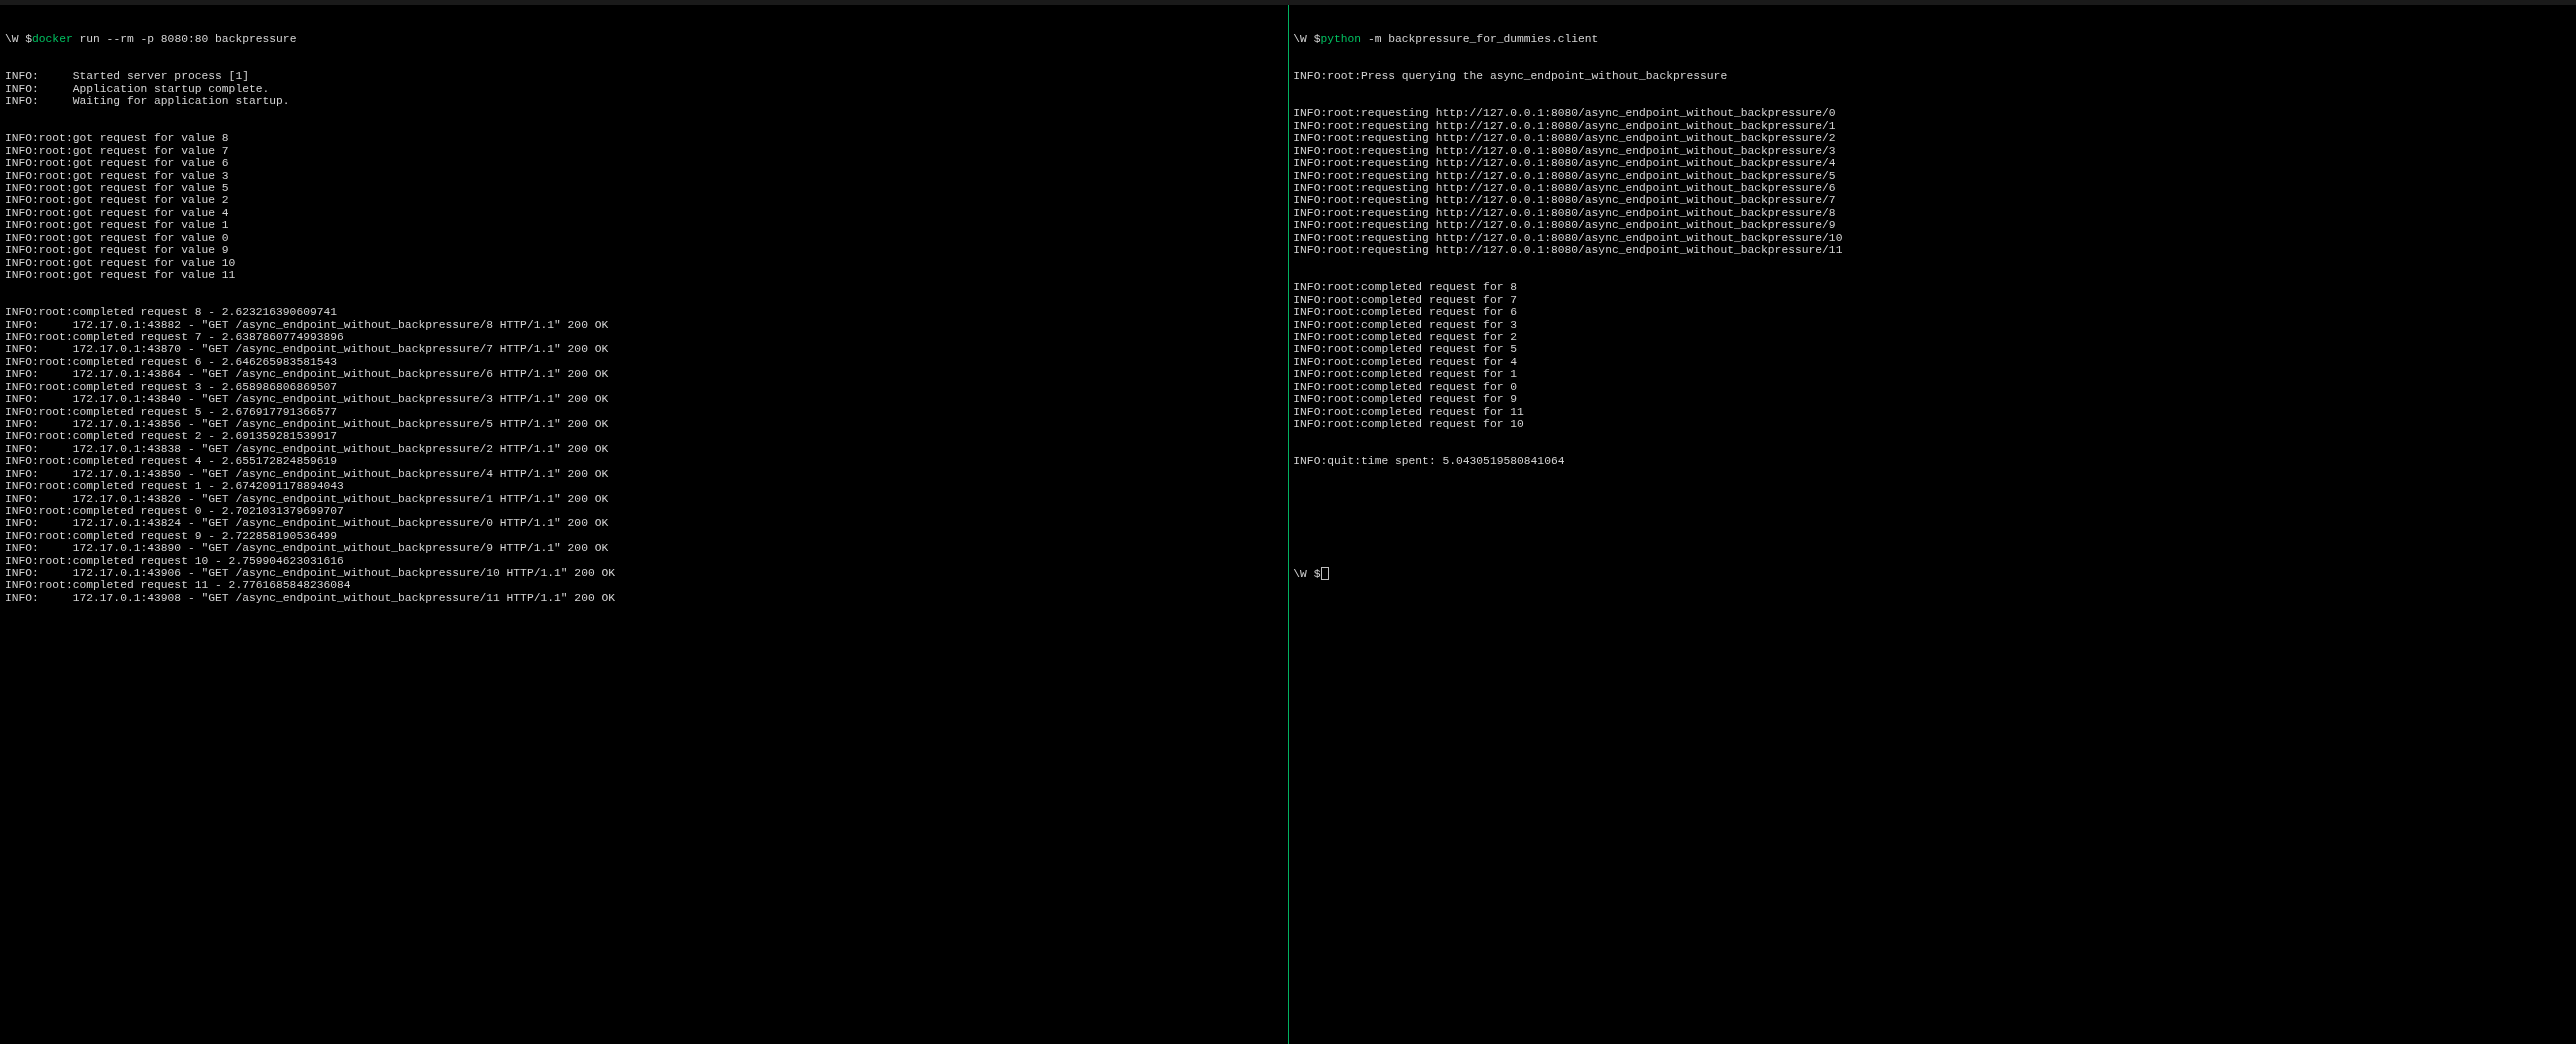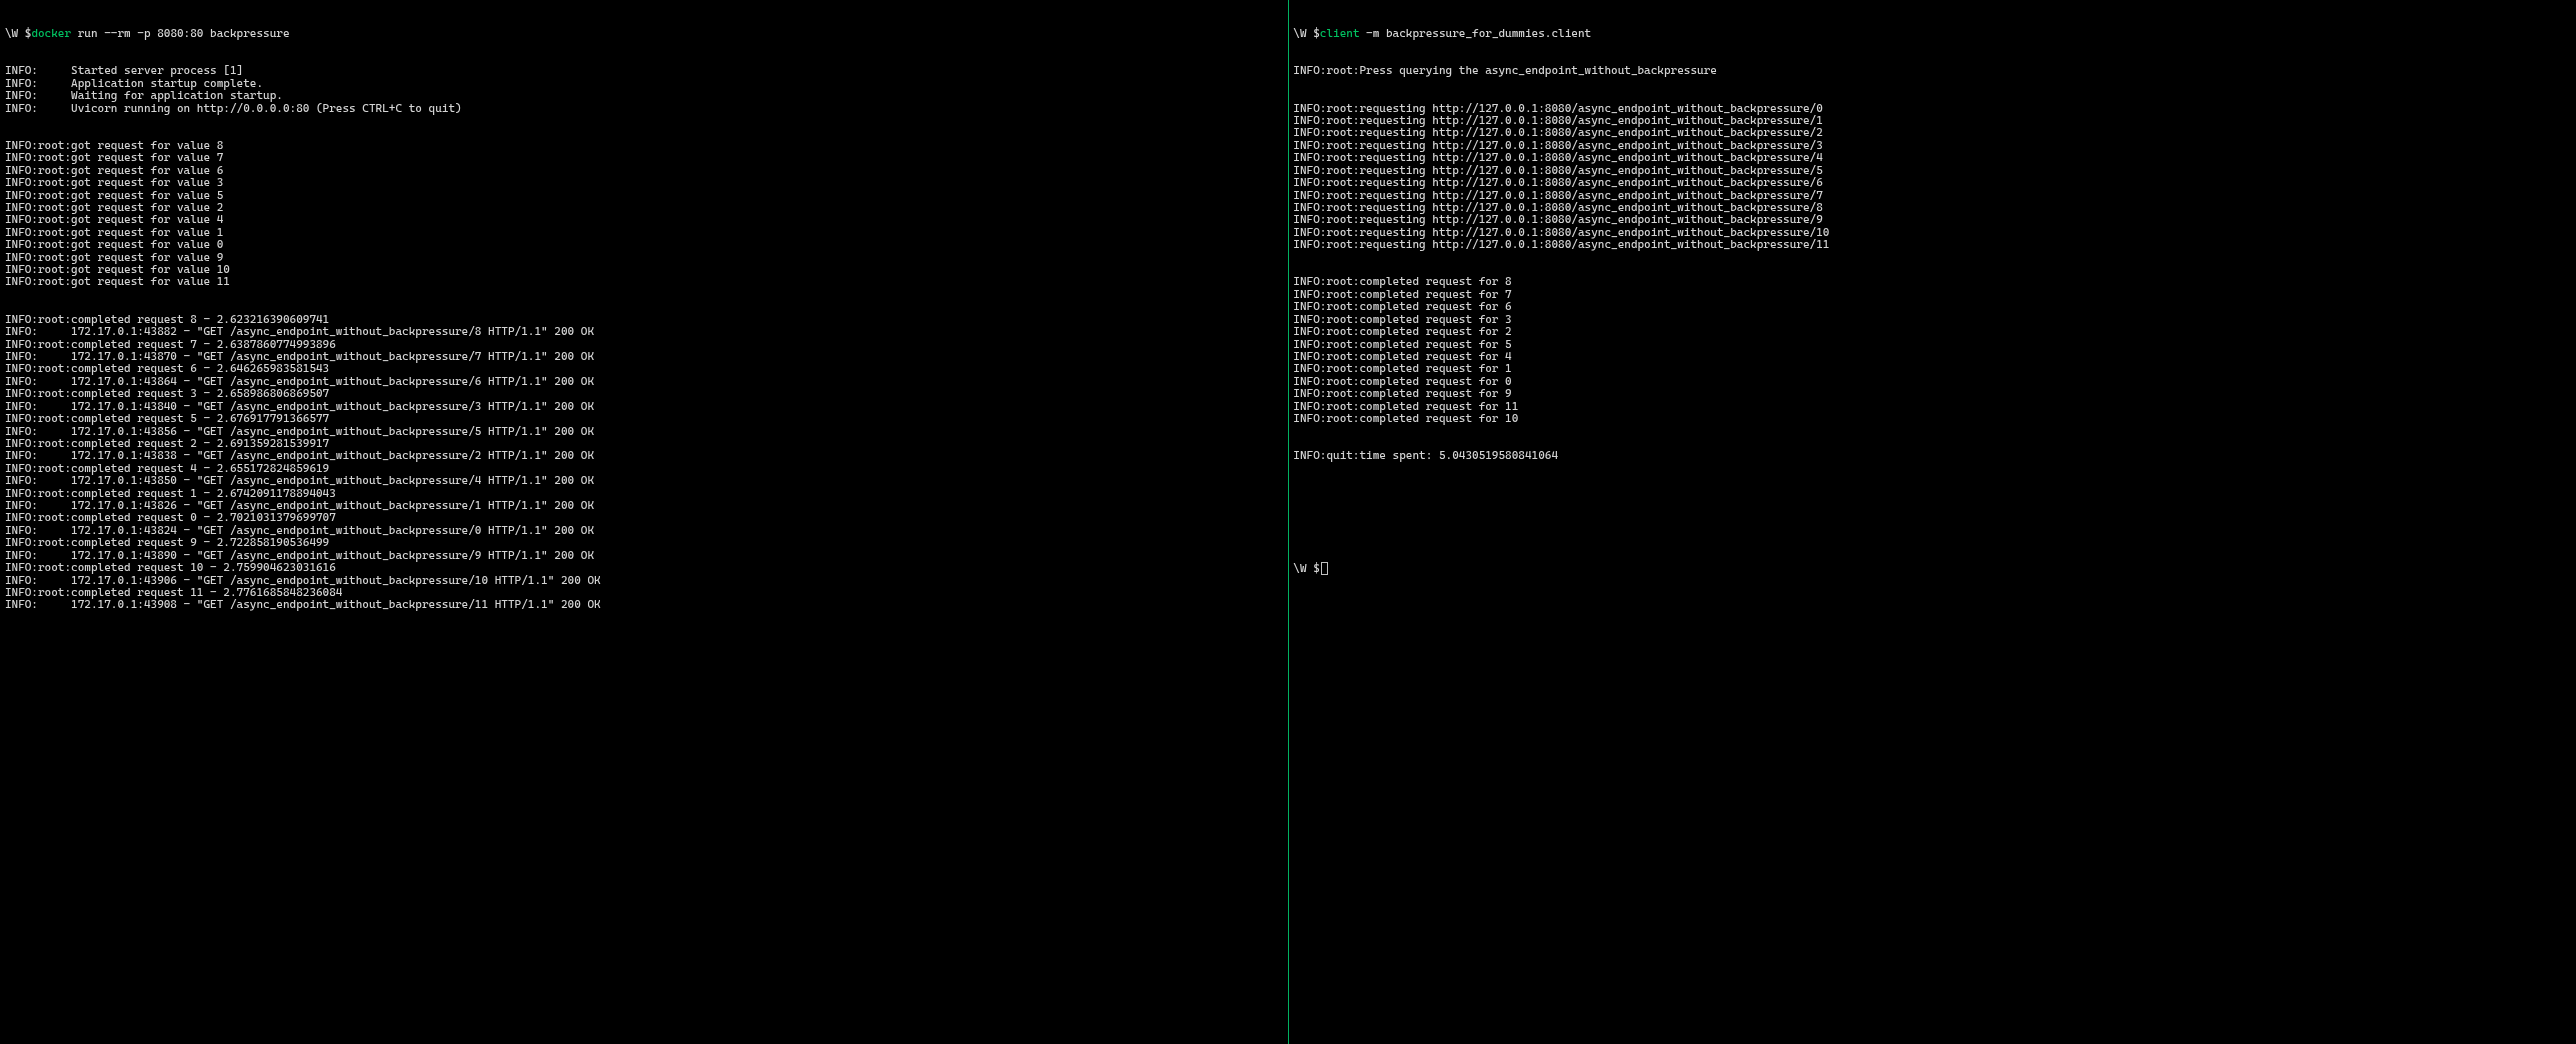--- a/index.html
+++ b/index.html
@@ -8,22 +8,23 @@
     background: #000;
     color: #c0c0c0;
     font-family: "Cascadia Mono", "Consolas", "DejaVu Sans Mono", "Menlo", monospace;
     font-size: 11.3px;
     line-height: 1.1;
     height: 100%;
     overflow: hidden;
   }
   .app {
     display: flex;
-    flex-direction: row;
+    flex-direction: column;
     height: 100vh;
+    font-family: Liberation Mono, monospace;
   }
   .topbar {
     height: 4.9px;
     background: #1a1a1a;
   }
   .splitter {
     flex: 1;
     display: flex;
     flex-direction: row;
     min-height: 0;
@@ -54,29 +55,29 @@
 </style>
 </head>
 <body>
 
 <div class="app">
   <div class="topbar"></div>
   <div class="splitter">
 
     <div class="pane" id="left-pane">
       <span class="line"><span class="prompt-prefix">\W $</span><span class="cmd-green">docker</span><span> run --rm -p 8080:80 backpressure</span></span>
-      <span id="left-startup"><span class="line">INFO:     Started server process [1]</span><span class="line">INFO:     Application startup complete.</span><span class="line">INFO:     Waiting for application startup.</span><span class="line">INFO:     Uvicorn running on http://0.0.0.0:80 (Press CTRL+C to quit)</span></span>
+      <span id="left-startup"><span class="line">INFO:     Started server process [1]</span><span class="line">INFO:     Application startup complete.</span><span class="line">INFO:     Waiting for application startup.</span></span>
       <span id="left-got"><span class="line">INFO:root:got request for value 8</span><span class="line">INFO:root:got request for value 7</span><span class="line">INFO:root:got request for value 6</span><span class="line">INFO:root:got request for value 3</span><span class="line">INFO:root:got request for value 5</span><span class="line">INFO:root:got request for value 2</span><span class="line">INFO:root:got request for value 4</span><span class="line">INFO:root:got request for value 1</span><span class="line">INFO:root:got request for value 0</span><span class="line">INFO:root:got request for value 9</span><span class="line">INFO:root:got request for value 10</span><span class="line">INFO:root:got request for value 11</span></span>
       <span id="left-completed"><span class="line">INFO:root:completed request 8 - 2.623216390609741</span><span class="line">INFO:     172.17.0.1:43882 - "GET /async_endpoint_without_backpressure/8 HTTP/1.1" 200 OK</span><span class="line">INFO:root:completed request 7 - 2.6387860774993896</span><span class="line">INFO:     172.17.0.1:43870 - "GET /async_endpoint_without_backpressure/7 HTTP/1.1" 200 OK</span><span class="line">INFO:root:completed request 6 - 2.646265983581543</span><span class="line">INFO:     172.17.0.1:43864 - "GET /async_endpoint_without_backpressure/6 HTTP/1.1" 200 OK</span><span class="line">INFO:root:completed request 3 - 2.658986806869507</span><span class="line">INFO:     172.17.0.1:43840 - "GET /async_endpoint_without_backpressure/3 HTTP/1.1" 200 OK</span><span class="line">INFO:root:completed request 5 - 2.676917791366577</span><span class="line">INFO:     172.17.0.1:43856 - "GET /async_endpoint_without_backpressure/5 HTTP/1.1" 200 OK</span><span class="line">INFO:root:completed request 2 - 2.691359281539917</span><span class="line">INFO:     172.17.0.1:43838 - "GET /async_endpoint_without_backpressure/2 HTTP/1.1" 200 OK</span><span class="line">INFO:root:completed request 4 - 2.655172824859619</span><span class="line">INFO:     172.17.0.1:43850 - "GET /async_endpoint_without_backpressure/4 HTTP/1.1" 200 OK</span><span class="line">INFO:root:completed request 1 - 2.6742091178894043</span><span class="line">INFO:     172.17.0.1:43826 - "GET /async_endpoint_without_backpressure/1 HTTP/1.1" 200 OK</span><span class="line">INFO:root:completed request 0 - 2.7021031379699707</span><span class="line">INFO:     172.17.0.1:43824 - "GET /async_endpoint_without_backpressure/0 HTTP/1.1" 200 OK</span><span class="line">INFO:root:completed request 9 - 2.722858190536499</span><span class="line">INFO:     172.17.0.1:43890 - "GET /async_endpoint_without_backpressure/9 HTTP/1.1" 200 OK</span><span class="line">INFO:root:completed request 10 - 2.759904623031616</span><span class="line">INFO:     172.17.0.1:43906 - "GET /async_endpoint_without_backpressure/10 HTTP/1.1" 200 OK</span><span class="line">INFO:root:completed request 11 - 2.7761685848236084</span><span class="line">INFO:     172.17.0.1:43908 - "GET /async_endpoint_without_backpressure/11 HTTP/1.1" 200 OK</span></span>
     </div>
 
     <div class="divider"></div>
 
     <div class="pane" id="right-pane">
-      <span class="line"><span class="prompt-prefix">\W $</span><span class="cmd-green">client</span><span> -m backpressure_for_dummies.client</span></span>
+      <span class="line"><span class="prompt-prefix">\W $</span><span class="cmd-green">python</span><span> -m backpressure_for_dummies.client</span></span>
       <span class="line">INFO:root:Press querying the async_endpoint_without_backpressure</span>
       <span id="right-requesting"><span class="line">INFO:root:requesting http://127.0.0.1:8080/async_endpoint_without_backpressure/0</span><span class="line">INFO:root:requesting http://127.0.0.1:8080/async_endpoint_without_backpressure/1</span><span class="line">INFO:root:requesting http://127.0.0.1:8080/async_endpoint_without_backpressure/2</span><span class="line">INFO:root:requesting http://127.0.0.1:8080/async_endpoint_without_backpressure/3</span><span class="line">INFO:root:requesting http://127.0.0.1:8080/async_endpoint_without_backpressure/4</span><span class="line">INFO:root:requesting http://127.0.0.1:8080/async_endpoint_without_backpressure/5</span><span class="line">INFO:root:requesting http://127.0.0.1:8080/async_endpoint_without_backpressure/6</span><span class="line">INFO:root:requesting http://127.0.0.1:8080/async_endpoint_without_backpressure/7</span><span class="line">INFO:root:requesting http://127.0.0.1:8080/async_endpoint_without_backpressure/8</span><span class="line">INFO:root:requesting http://127.0.0.1:8080/async_endpoint_without_backpressure/9</span><span class="line">INFO:root:requesting http://127.0.0.1:8080/async_endpoint_without_backpressure/10</span><span class="line">INFO:root:requesting http://127.0.0.1:8080/async_endpoint_without_backpressure/11</span></span>
       <span id="right-completed"><span class="line">INFO:root:completed request for 8</span><span class="line">INFO:root:completed request for 7</span><span class="line">INFO:root:completed request for 6</span><span class="line">INFO:root:completed request for 3</span><span class="line">INFO:root:completed request for 2</span><span class="line">INFO:root:completed request for 5</span><span class="line">INFO:root:completed request for 4</span><span class="line">INFO:root:completed request for 1</span><span class="line">INFO:root:completed request for 0</span><span class="line">INFO:root:completed request for 9</span><span class="line">INFO:root:completed request for 11</span><span class="line">INFO:root:completed request for 10</span></span>
       <span class="line">INFO:quit:time spent: 5.0430519580841064</span>
       <span class="line"> </span>
       <span class="line"> </span>
       <span class="line"><span class="prompt-prefix">\W $</span><span class="cursor"></span></span>
     </div>
 
   </div>

